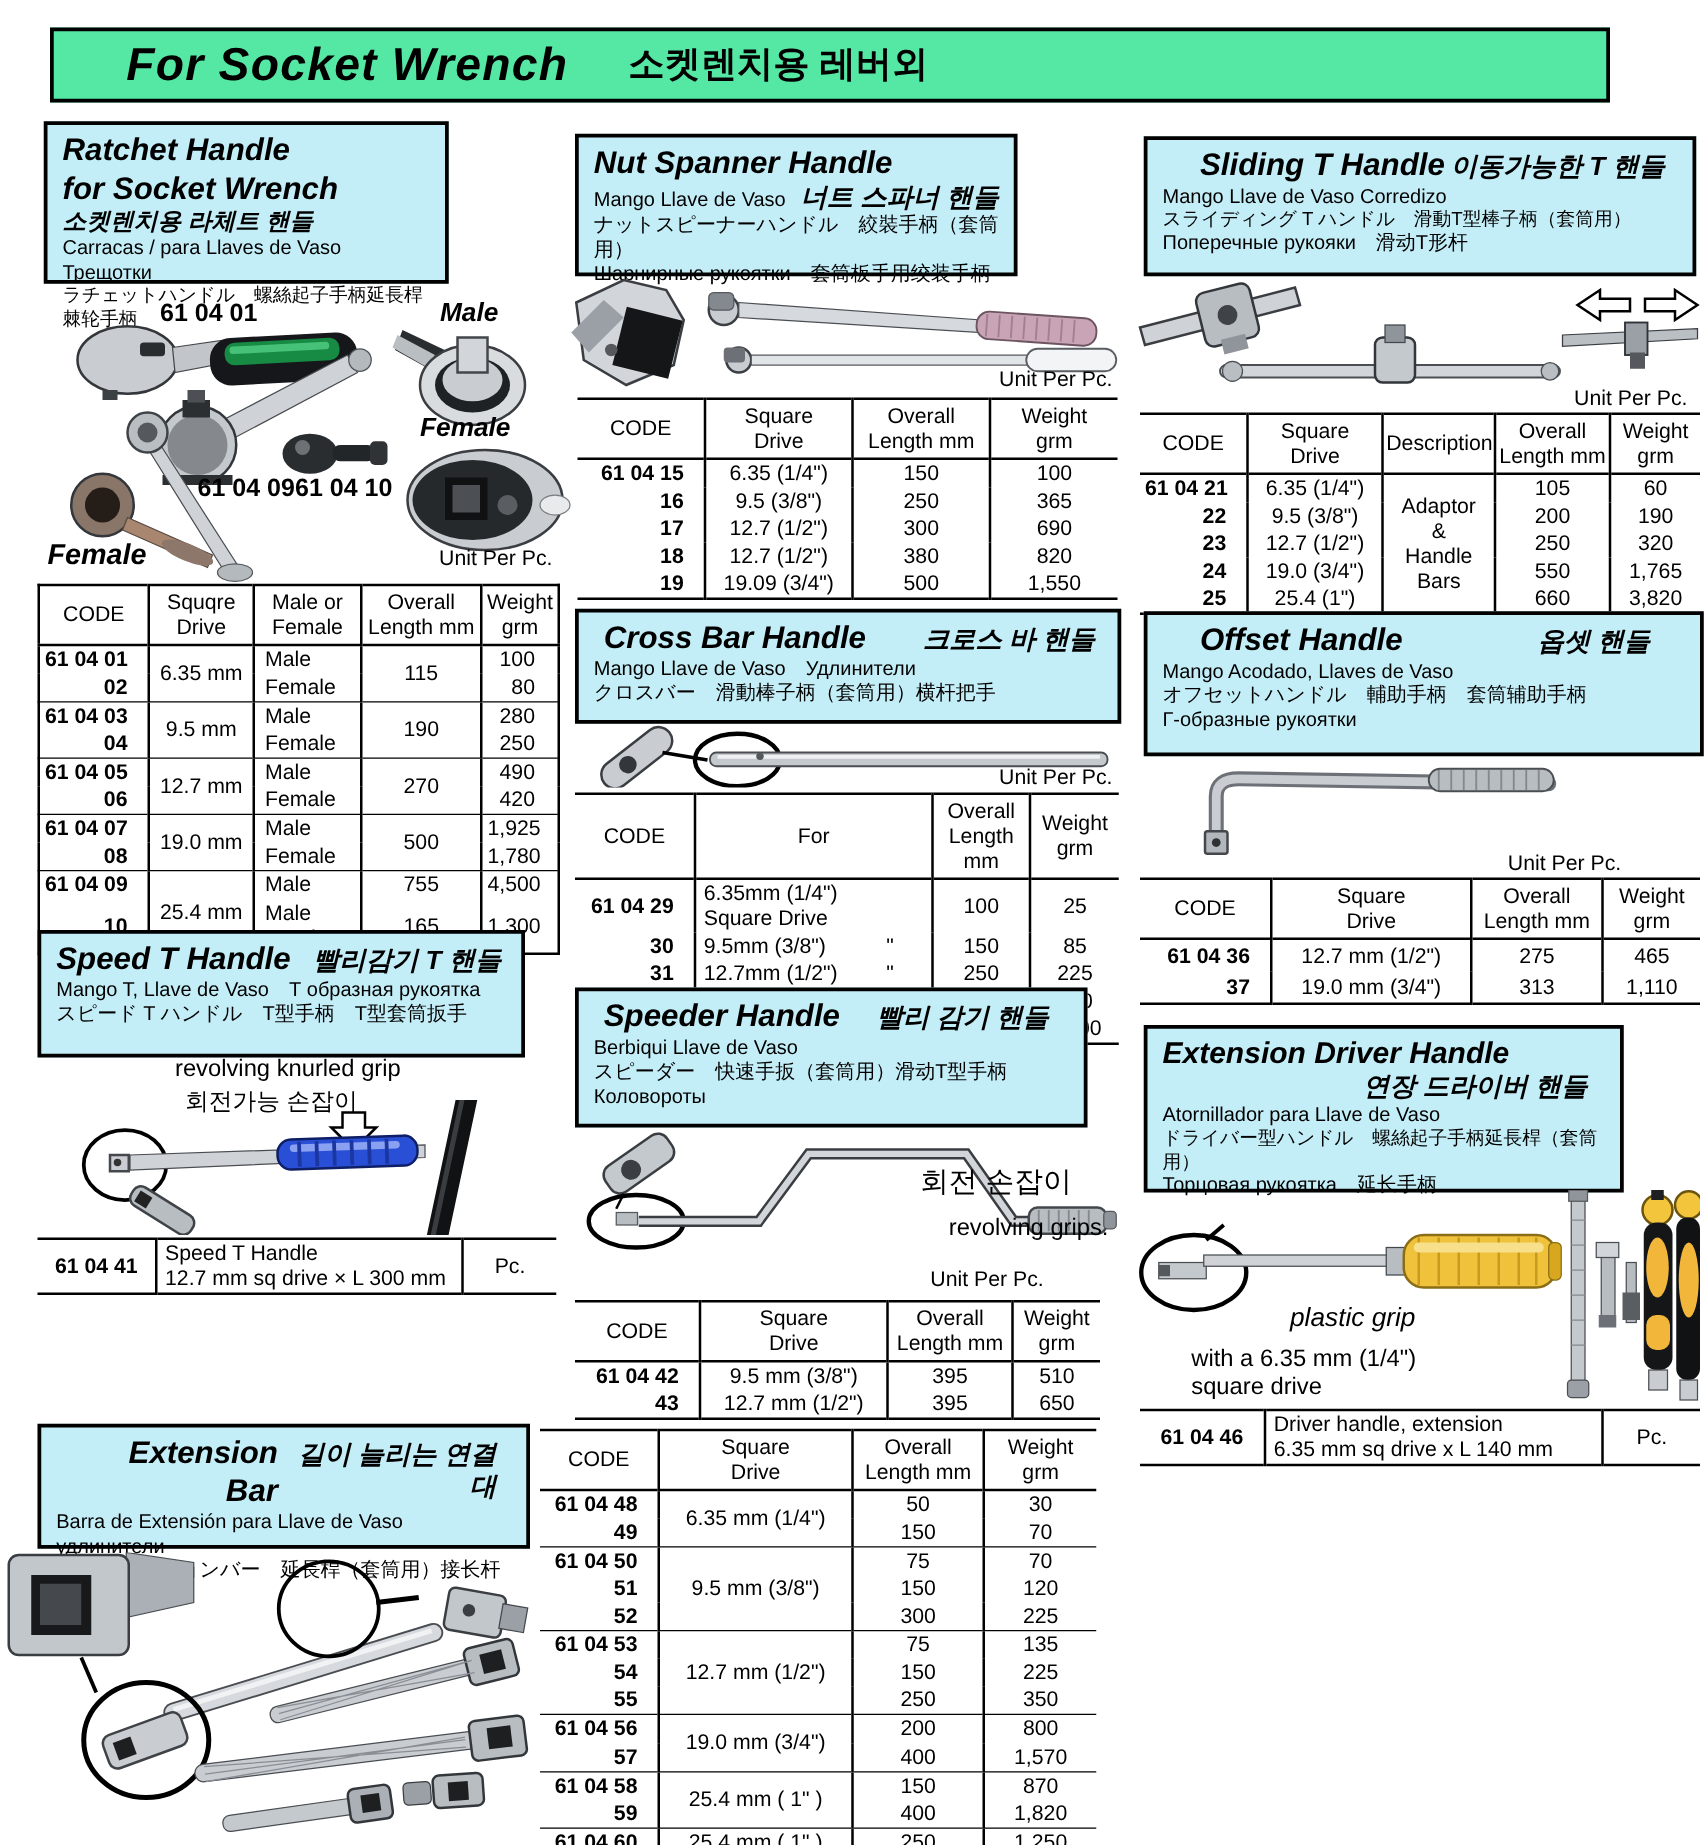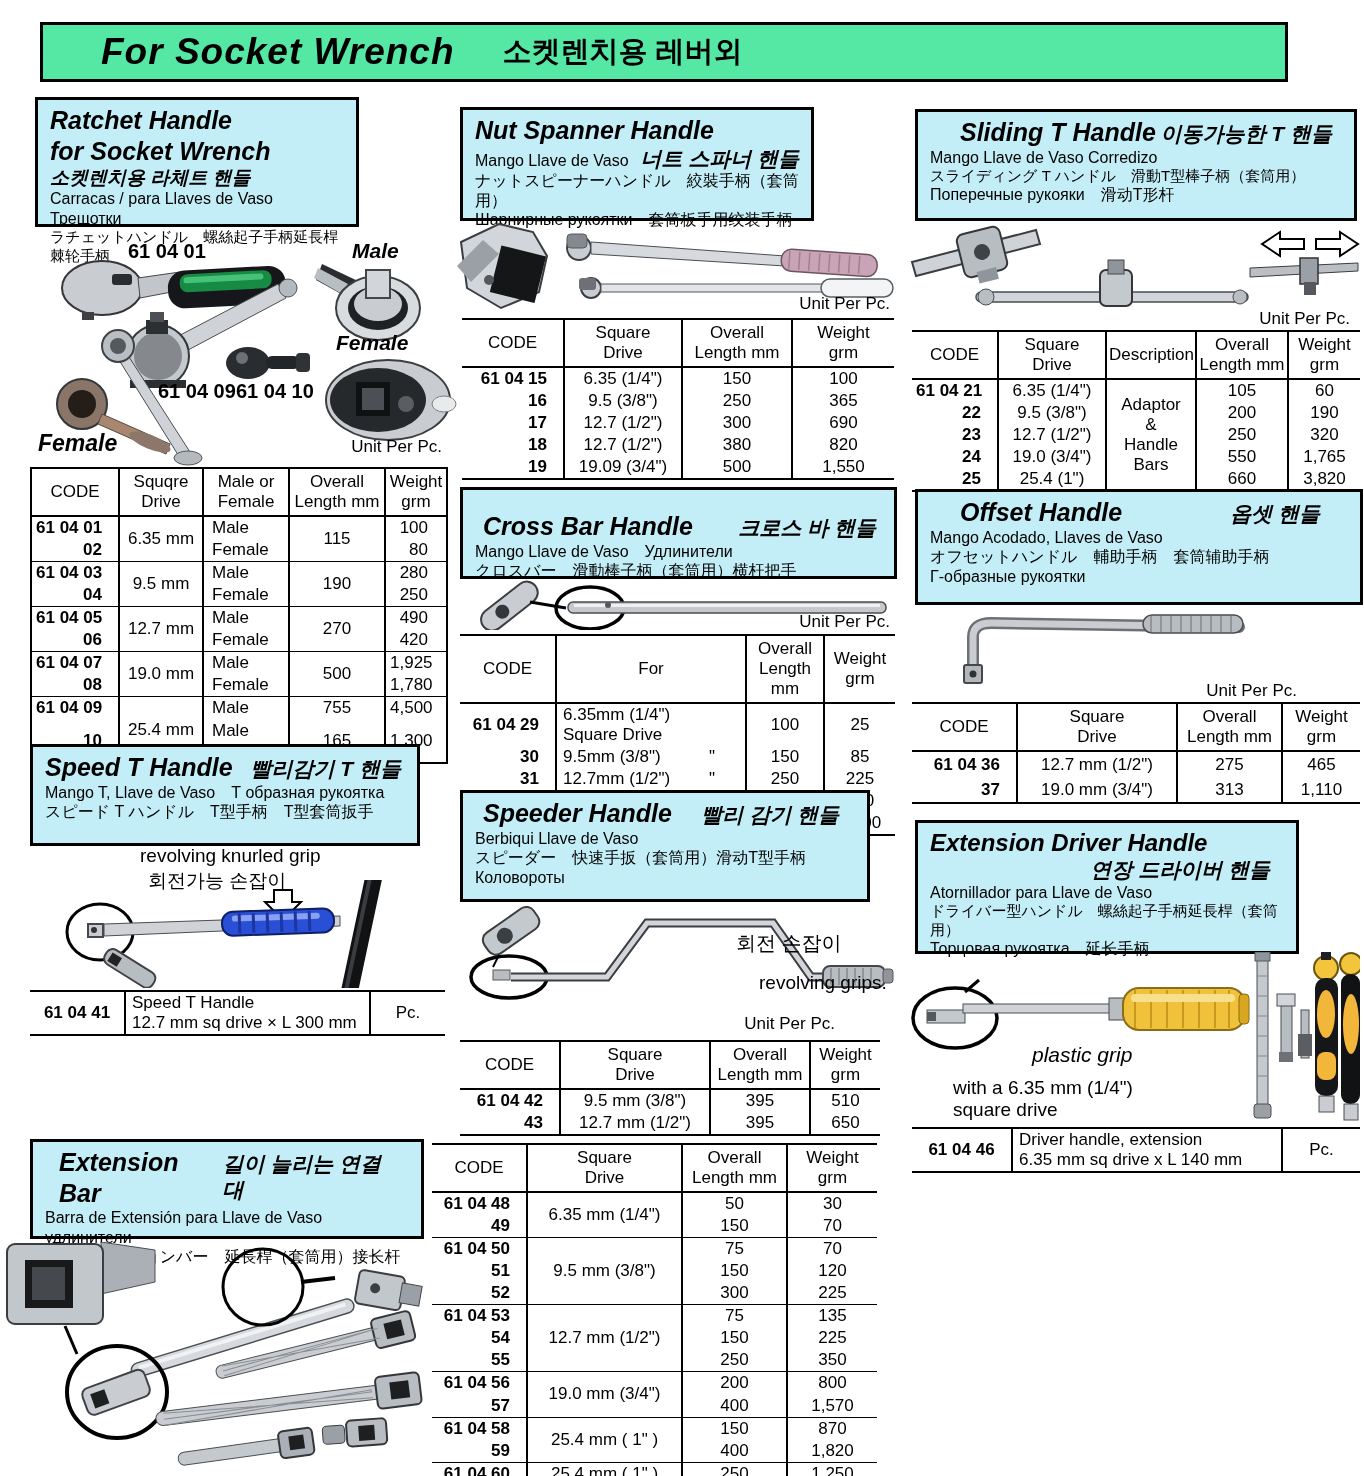--- a/index.html
+++ b/index.html
@@ -12,21 +12,21 @@
   #banner{left:40px;top:22px;width:1248px;height:60px;background:#55e8a5;border:3px solid #000;
           display:flex;align-items:center;}
   #banner .en{font-size:37px;font-weight:bold;font-style:italic;margin-left:58px;letter-spacing:1px;}
   #banner .ko{font-size:29px;font-weight:bold;margin-left:48px;}
   
   .hdr{background:#c4eef7;border:3px solid #000;padding:5px 10px 4px 12px;line-height:1.22;}
   .hdr .t-en{font-weight:bold;font-style:italic;font-size:25px;}
   .hdr .t-ko{font-weight:bold;font-style:italic;font-size:21px;}
   .hdr .ln{font-size:16px;}
   .hdr .ln-s{font-size:15px;}
-  .trow{display:flex;justify-content:space-between;align-items:baseline;}
+  .trow{display:flex;justify-content:space-between;align-items:baseline;text-align:right;}
   
   table.ct{position:absolute;border-collapse:collapse;table-layout:fixed;
            border-top:2px solid #000;border-bottom:2px solid #000;}
   .ct th,.ct td{font-size:17px;line-height:1.18;padding:1px 4px;vertical-align:middle;}
   .ct th{font-weight:normal;text-align:center;white-space:pre-line;padding:3px 2px;}
   .ct thead{border-bottom:2px solid #000;}
   .ct tbody{border-top:1.5px solid #000;}
   .vl{border-left:2px solid #000;}
   .outer{border-left:2px solid #000;border-right:2px solid #000;}
   td.code{font-weight:bold;text-align:right;padding-right:16px;white-space:nowrap;}
@@ -422,21 +422,21 @@
     <tr>
         <td class="code">19</td>
         <td class="vl drv">19.09  (3/4")</td>
         <td class="vl num">500</td>
         <td class="vl num">1,550</td>
       </tr>
   </tbody>
 </table>
 
 <div class="abs hdr" style="left:460px;top:487px;width:437px;height:92px;">
-  <div class="trow" style="padding:0 8px;margin-top:16px;">
+  <div class="trow" style="padding:0 8px;">
     <span class="t-en">Cross Bar Handle</span>
     <span class="t-ko">크로스 바 핸들</span>
   </div>
   <div class="ln">Mango Llave de Vaso　Удлинители</div>
   <div class="ln">クロスバー　滑動棒子柄（套筒用）横杆把手</div>
 </div>
 <svg class="abs" style="left:460px;top:580px;" width="435" height="50" viewBox="0 0 435 50">
   <g>
     <g transform="rotate(-38 48 26)">
       <rect x="16" y="16" width="66" height="22" rx="11" fill="#c9cdd1" stroke="#3a3e42" stroke-width="2"></rect>
@@ -550,21 +550,21 @@
   <g>
     <path d="M56 74 L152 74 L192 20 L318 20 L356 74 L378 74" fill="none" stroke="#3a3e42" stroke-width="9"></path>
     <path d="M56 74 L152 74 L192 20 L318 20 L356 74 L378 74" fill="none" stroke="#d2d6da" stroke-width="5"></path>
     <g transform="rotate(0 400 74)">
       <rect x="368" y="63" width="62" height="21" rx="7" fill="#b8bdc2" stroke="#44484c" stroke-width="2"></rect>
       <path d="M376 65 v17 M384 65 v17 M392 65 v17 M400 65 v17 M408 65 v17 M416 65 v17" stroke="#84898f" stroke-width="1.5"></path>
       <rect x="428" y="66" width="10" height="14" rx="3" fill="#8f959b" stroke="#55595d"></rect>
     </g>
   </g>
 </svg>
-<div class="abs slbl" style="left:736px;top:930px;font-size:20px;">회전 손잡이</div>
+<div class="abs slbl" style="left:736px;top:930px;font-size:23px;">회전 손잡이</div>
 <div class="abs slbl" style="left:726px;top:972px;margin-left:33px;">revolving grips.</div>
 <div class="abs unit" style="left:645px;top:1014px;">Unit Per Pc.</div>
 <table class="ct" style="left:460px;top:1040px;width:420px;">
   <colgroup>
       <col style="width:100px">
       <col style="width:150px">
       <col style="width:100px">
       <col style="width:70px">
     </colgroup>
   <thead>

